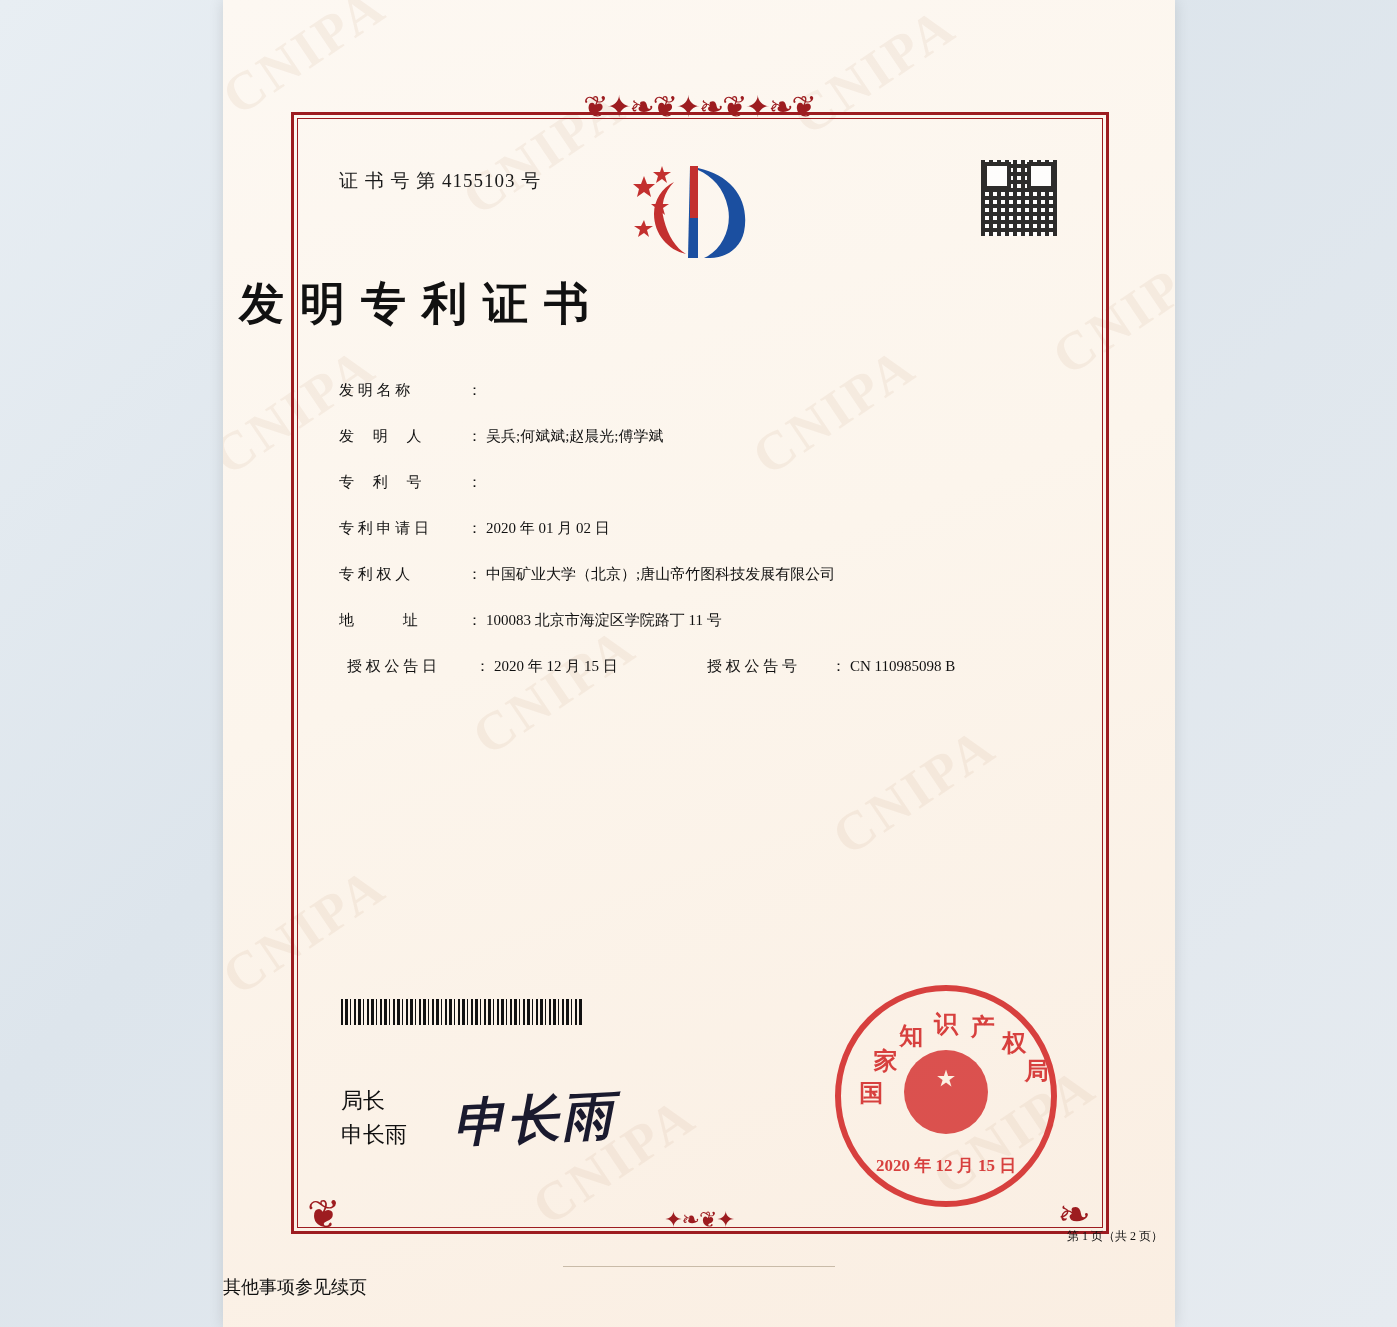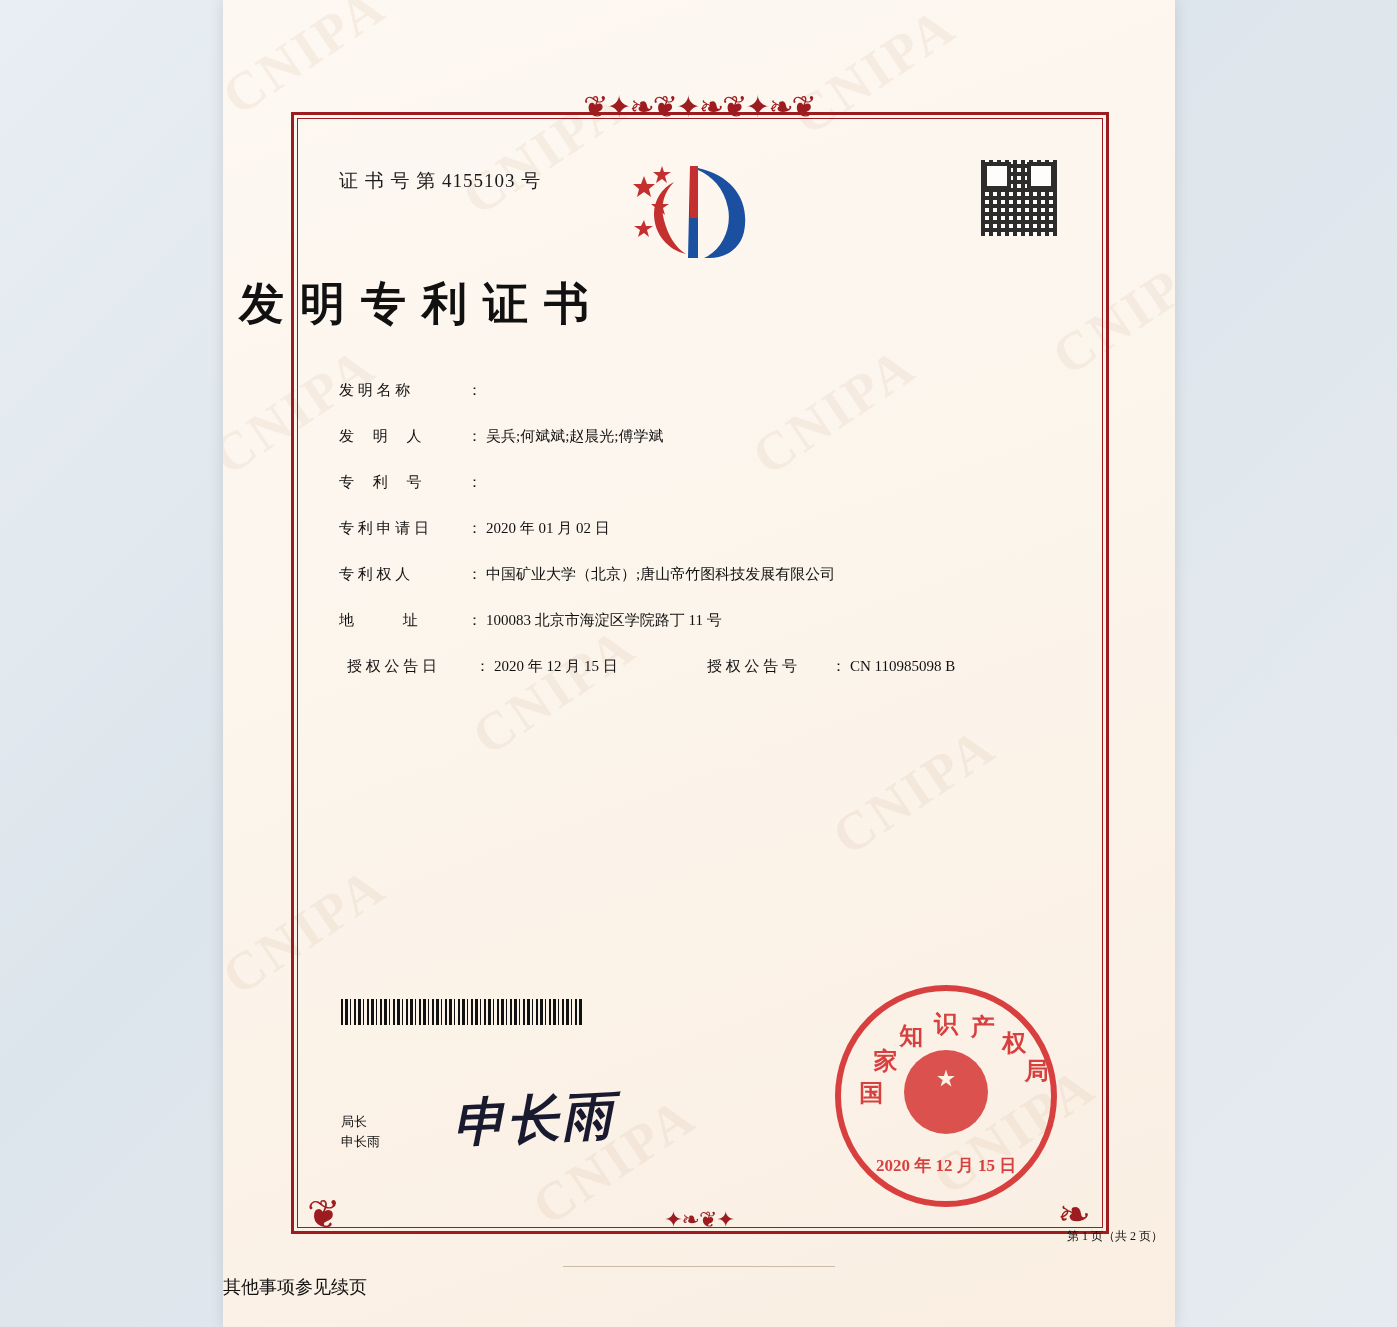--- a/index.html
+++ b/index.html
@@ -172,21 +172,21 @@
     height: 26px;
     background-image: repeating-linear-gradient(90deg,
       #111 0 2px, transparent 2px 4px, #111 4px 7px, transparent 7px 9px,
       #111 9px 10px, transparent 10px 13px);
   }
 
   .signature-block {
     position: absolute;
     left: 118px;
     bottom: 175px;
-    font-size: 13px;
+    font-size: 22px;
     color: #111;
     line-height: 1.55;
   }
   .handwriting {
     position: absolute;
     left: 230px;
     bottom: 172px;
     font-size: 52px;
     font-family: "DejaVu Serif", serif;
     font-style: italic;

